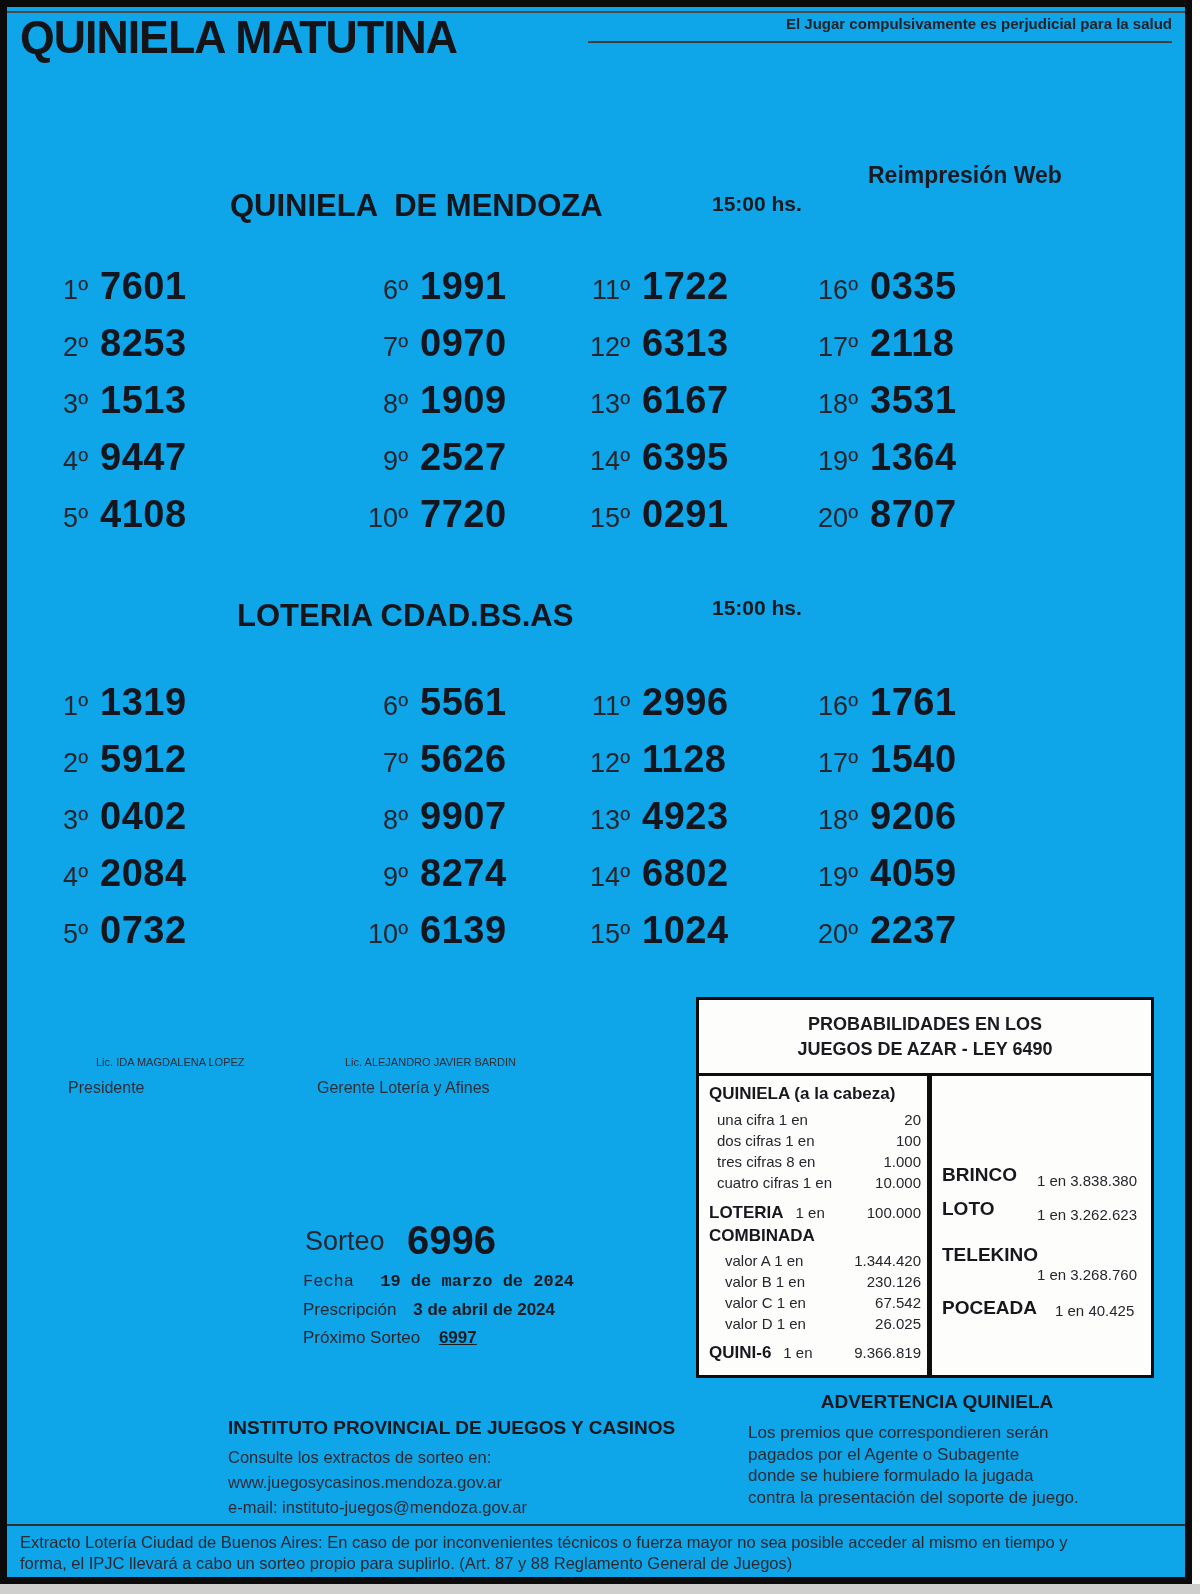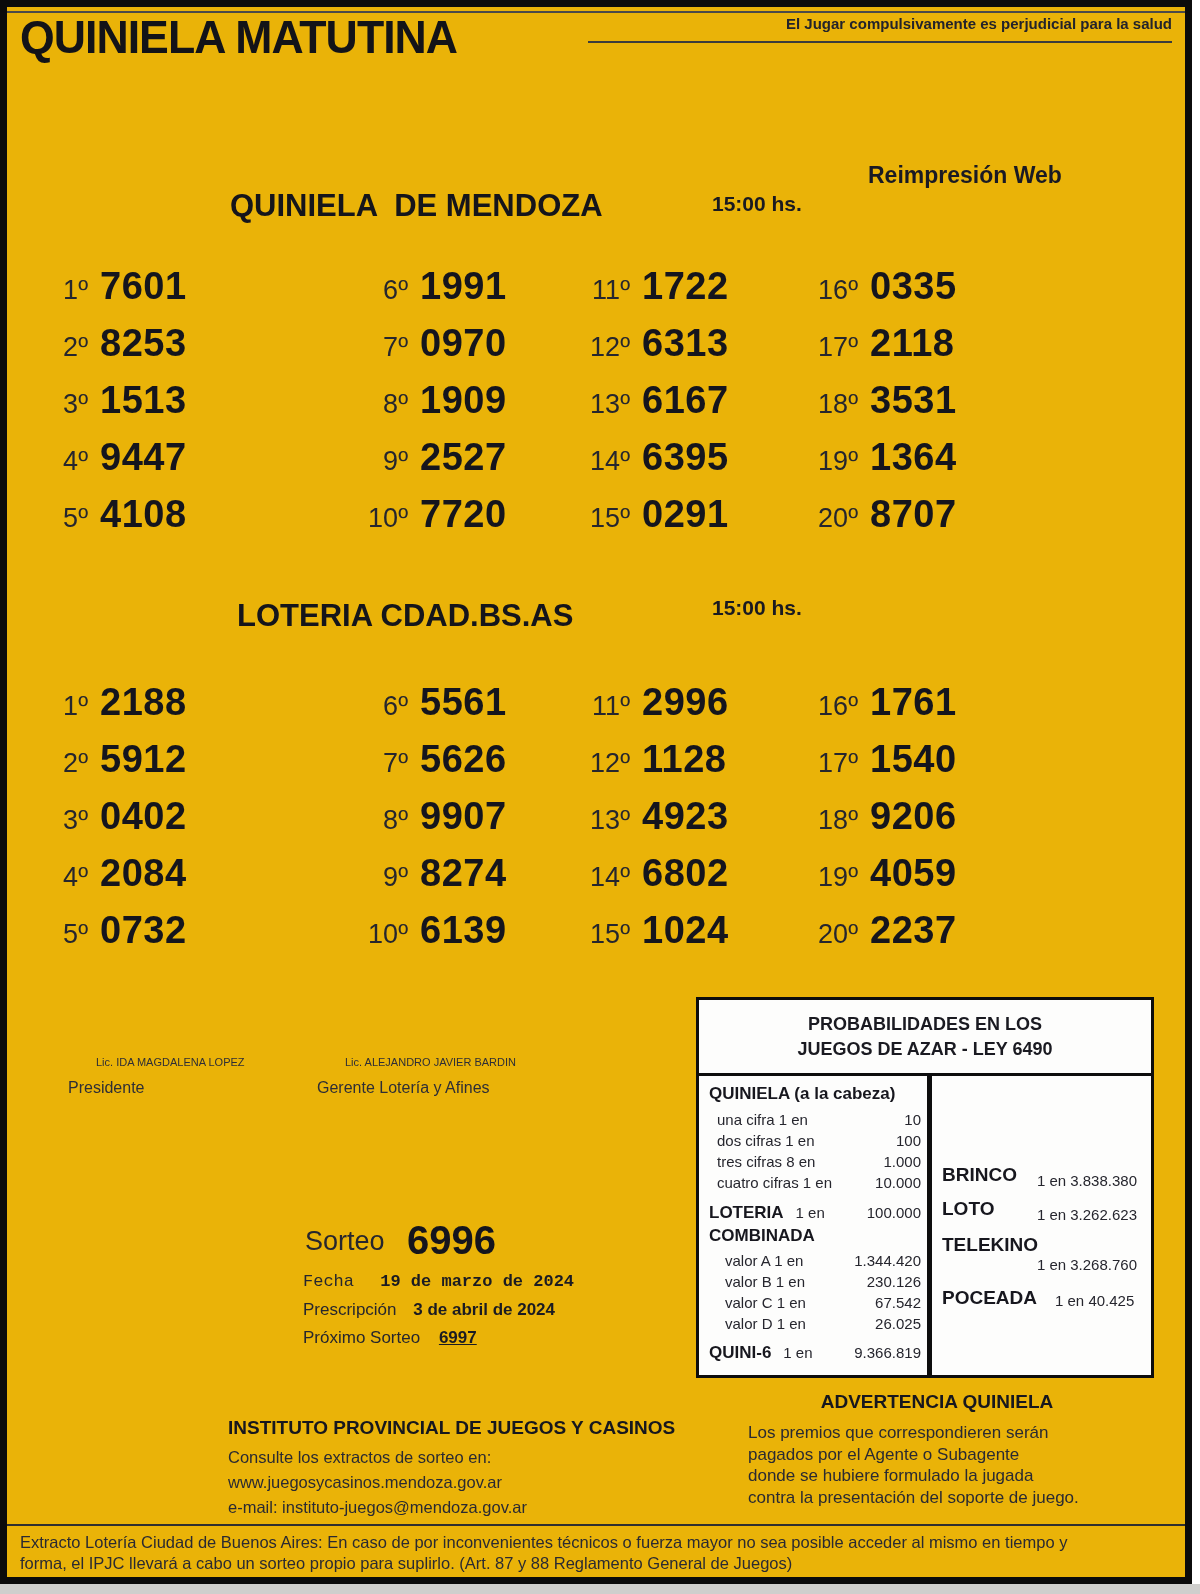--- a/index.html
+++ b/index.html
@@ -1,19 +1,19 @@
 <!DOCTYPE html>
 <html><head>
 <meta charset="utf-8">
 <style>
   * { margin:0; padding:0; box-sizing:border-box; }
   html,body { background:#ffffff; }
   body { font-family:"Liberation Sans", sans-serif; color:#1d1d22; width:1200px; height:1594px; position:relative; overflow:hidden; }
 
-  .page { position:absolute; left:0; top:0; width:1192px; height:1584px; border:7px solid #0b0b0b; background:#eab308; }
+  .page { position:absolute; left:0; top:0; width:1192px; height:1584px; border:7px solid #0b0b0b; background:#0ea5e9; }
   .origin { position:absolute; left:-7px; top:-7px; width:1200px; height:1594px; }
   .bottom-strip { position:absolute; left:0; top:1584px; width:1200px; height:10px; background:#cfcfcd; }
 
   .abs { position:absolute; }
   .pre { white-space:pre; }
 
   .top-rule { position:absolute; left:7px; top:11px; width:1178px; border-top:2px solid #4a4a4a; }
 
   .page-title { left:20px; top:10px; font-size:46px; font-weight:700; letter-spacing:-1px; color:#131318; transform:scaleX(.97); transform-origin:left top; }
 
@@ -181,21 +181,21 @@
         </div>
       </div>
 
     <div class="abs sec-title" style="left:237px; top:598px;">LOTERIA CDAD.BS.AS</div>
     <div class="abs sec-time" style="left:712px; top:596px;">15:00 hs.</div>
 
     <div class="results-grid" style="top:674px;">
 
         <div class="result-cell">
           <span class="ord">1º</span>
-          <span class="num">2188</span>
+          <span class="num">1319</span>
         </div>
 
         <div class="result-cell">
           <span class="ord">2º</span>
           <span class="num">5912</span>
         </div>
 
         <div class="result-cell">
           <span class="ord">3º</span>
           <span class="num">0402</span>
@@ -316,21 +316,21 @@
         <div>PROBABILIDADES EN LOS</div>
         <div>JUEGOS DE AZAR - LEY 6490</div>
       </div>
       <div class="prob-body">
         <div class="prob-left">
           <div class="ph" style="margin-bottom:5px;">QUINIELA (a la cabeza)</div>
           <div>
 
               <div class="prob-row">
                 <span class="lbl">una cifra  1 en</span>
-                <span class="val">10</span>
+                <span class="val">20</span>
               </div>
 
               <div class="prob-row">
                 <span class="lbl">dos cifras 1 en</span>
                 <span class="val">100</span>
               </div>
 
               <div class="prob-row">
                 <span class="lbl">tres cifras 8 en</span>
                 <span class="val">1.000</span>
@@ -377,21 +377,21 @@
         </div>
         <div class="prob-right">
           <div class="game-row" style="margin-top:76px;">
             <span class="game-name">BRINCO</span>
             <span class="game-odds">1 en 3.838.380</span>
           </div>
           <div class="game-row" style="margin-top:12px;">
             <span class="game-name">LOTO</span>
             <span class="game-odds">1 en 3.262.623</span>
           </div>
-          <div style="margin-top:14px;">
+          <div style="margin-top:24px;">
             <div class="game-name">TELEKINO</div>
             <div class="game-odds-line">1 en 3.268.760</div>
           </div>
           <div class="game-row" style="margin-top:14px;">
             <span class="game-name">POCEADA</span>
             <span class="game-odds" style="margin-left:18px; margin-right:auto; transform:none;">1 en 40.425</span>
           </div>
         </div>
       </div>
     </div>

